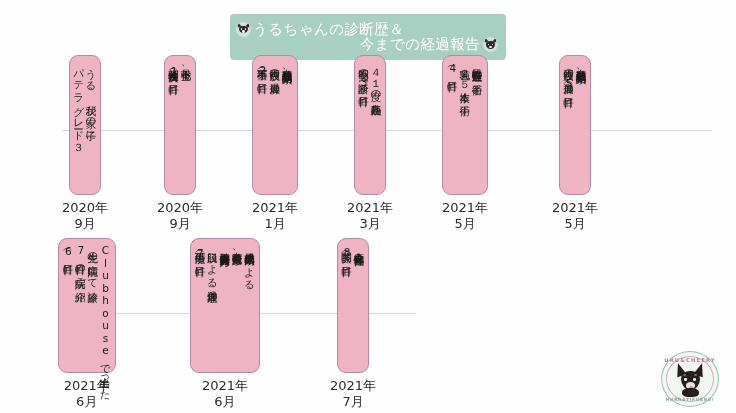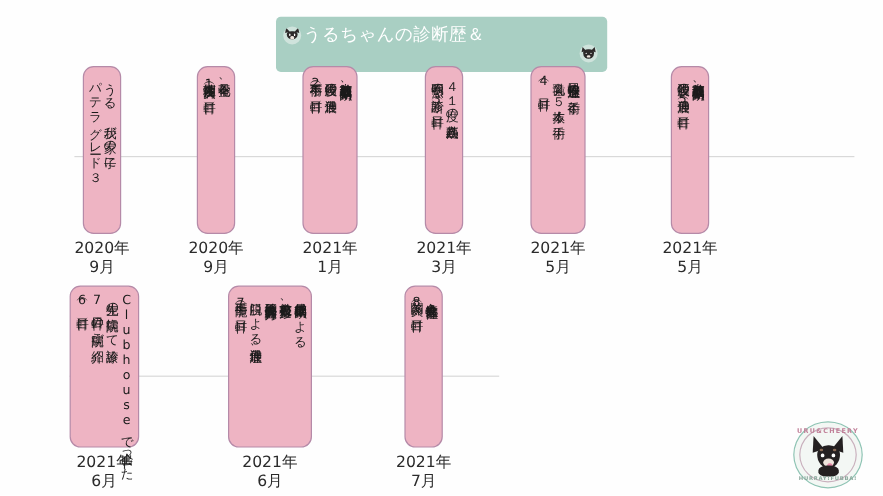--- a/index.html
+++ b/index.html
@@ -282,20 +282,21 @@
         <span class="ear-l"></span>
           <span class="ear-r"></span>
         <span class="head"></span>
         <span class="eye-l"></span>
           <span class="eye-r"></span>
         <span class="snout"></span>
       </span>
       <span class="title-text">うるちゃんの診断歴＆</span>
     </div>
     <div class="title-line title-line-2">
+      <span class="title-text">今までの経過報告</span>
       <span class="dog-badge badge-right">
         <span class="ear-l"></span>
           <span class="ear-r"></span>
         <span class="head"></span>
         <span class="eye-l"></span>
           <span class="eye-r"></span>
         <span class="snout"></span>
       </span>
     </div>
   </div>

